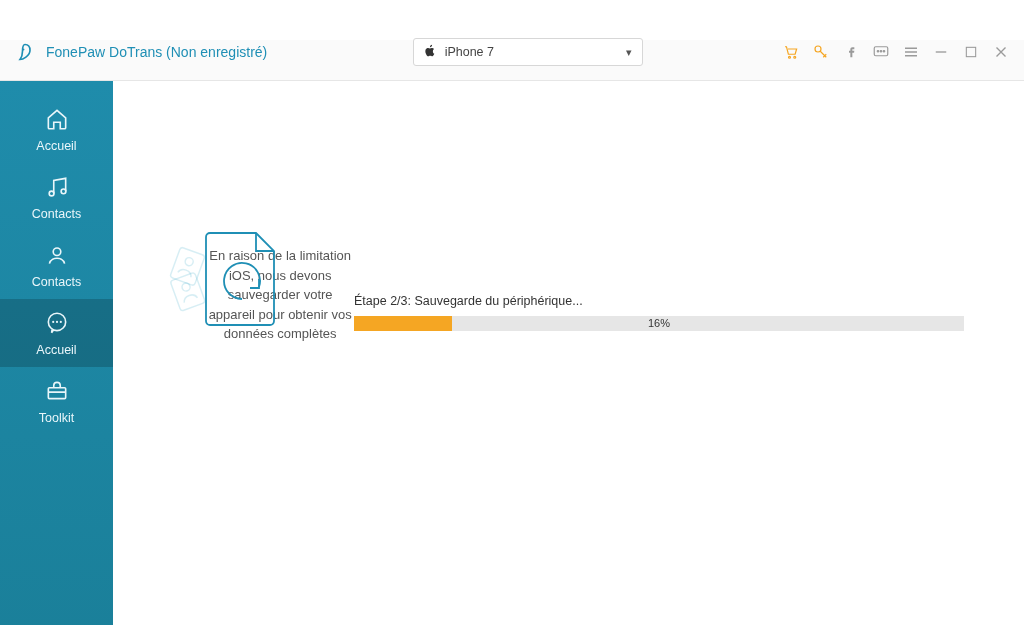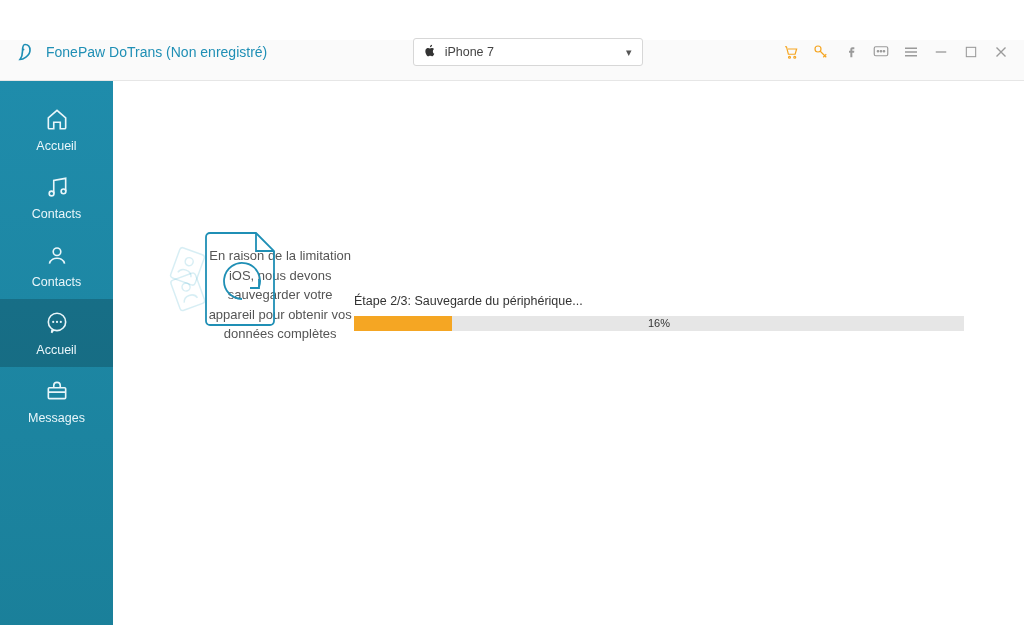--- a/index.html
+++ b/index.html
@@ -191,21 +191,21 @@
       <span>Accueil</span>
     </div>
 
     <div class="side-item">
       <span class="ic">
         <svg viewBox="0 0 24 24" width="26" height="26" stroke-width="1.5">
             <rect x="4" y="9" width="16" height="10" rx="1"></rect>
             <path d="M9 9V7a3 3 0 0 1 6 0v2M4 13h16"></path>
           </svg>
       </span>
-      <span>Messages</span>
+      <span>Toolkit</span>
     </div>
   </div>
 
   <div class="main">
     <div class="center-wrap">
 
       <div class="doc-illustration">
 
         <svg class="faint" width="34" height="38" style="position:absolute; left:0; top:52px; transform:rotate(-20deg);">
           <rect x="2" y="2" width="26" height="32" rx="3" fill="none" stroke="#4fb3cf" stroke-width="1.5"></rect>

